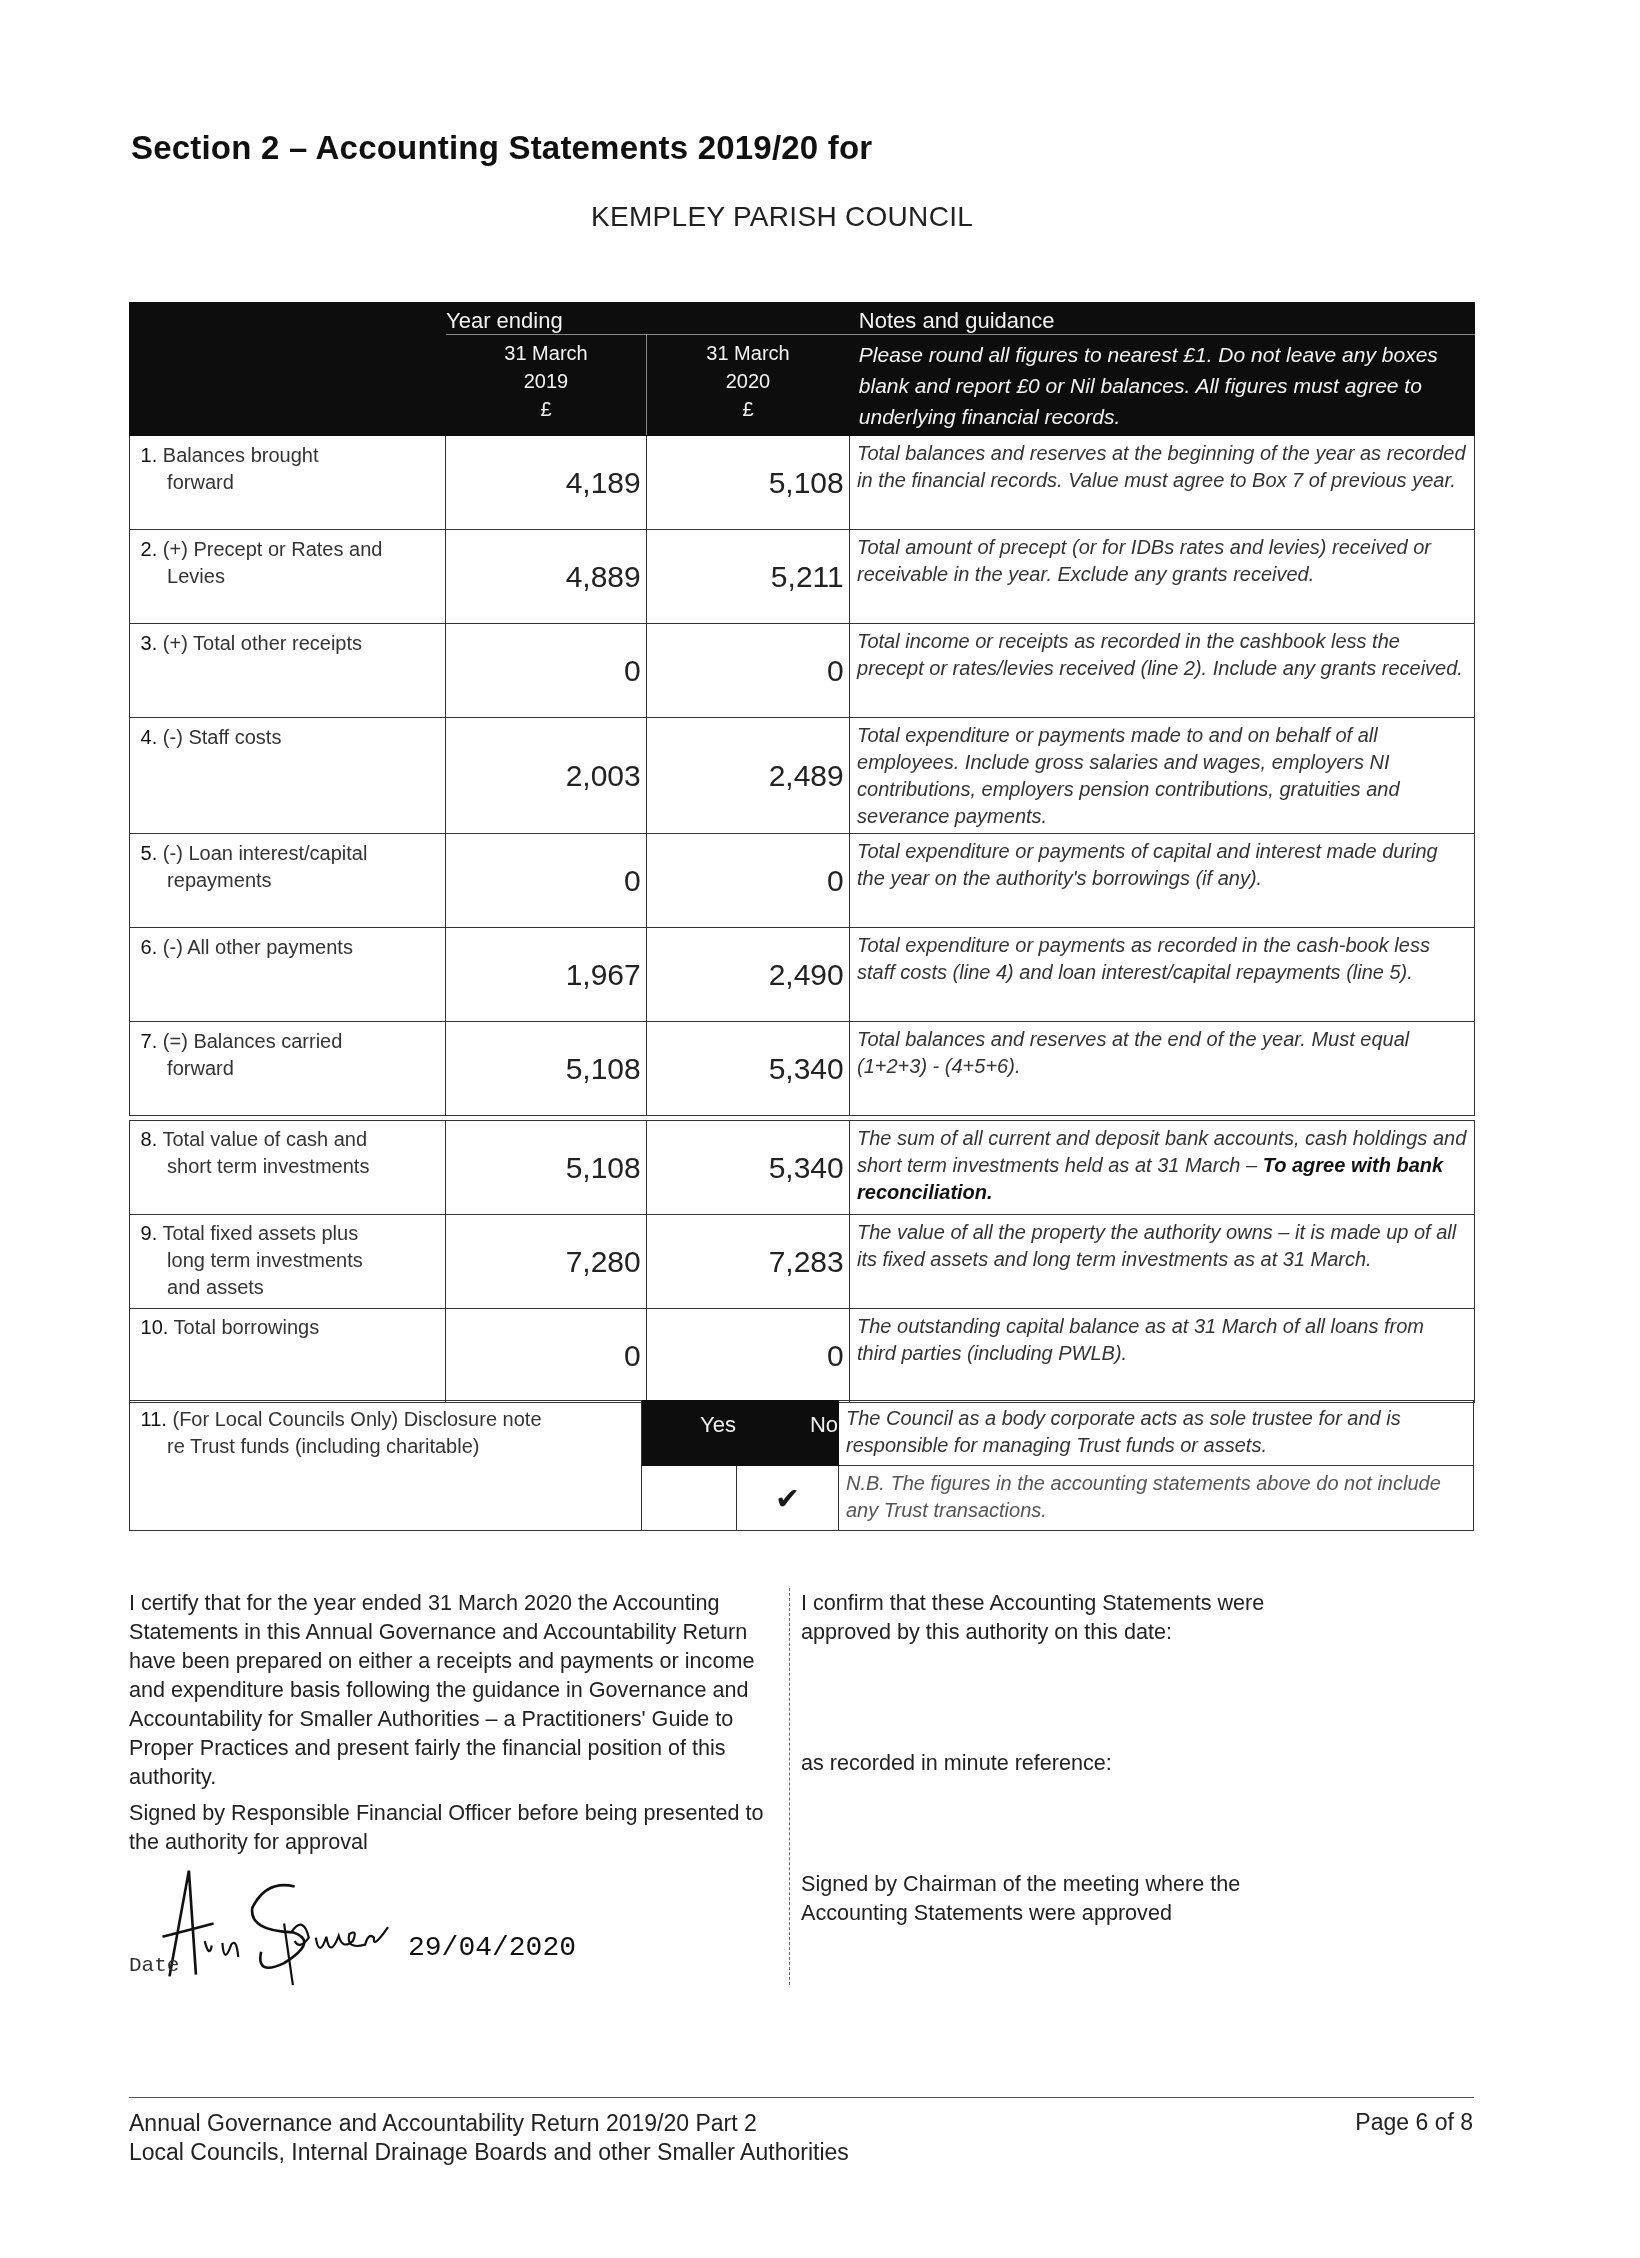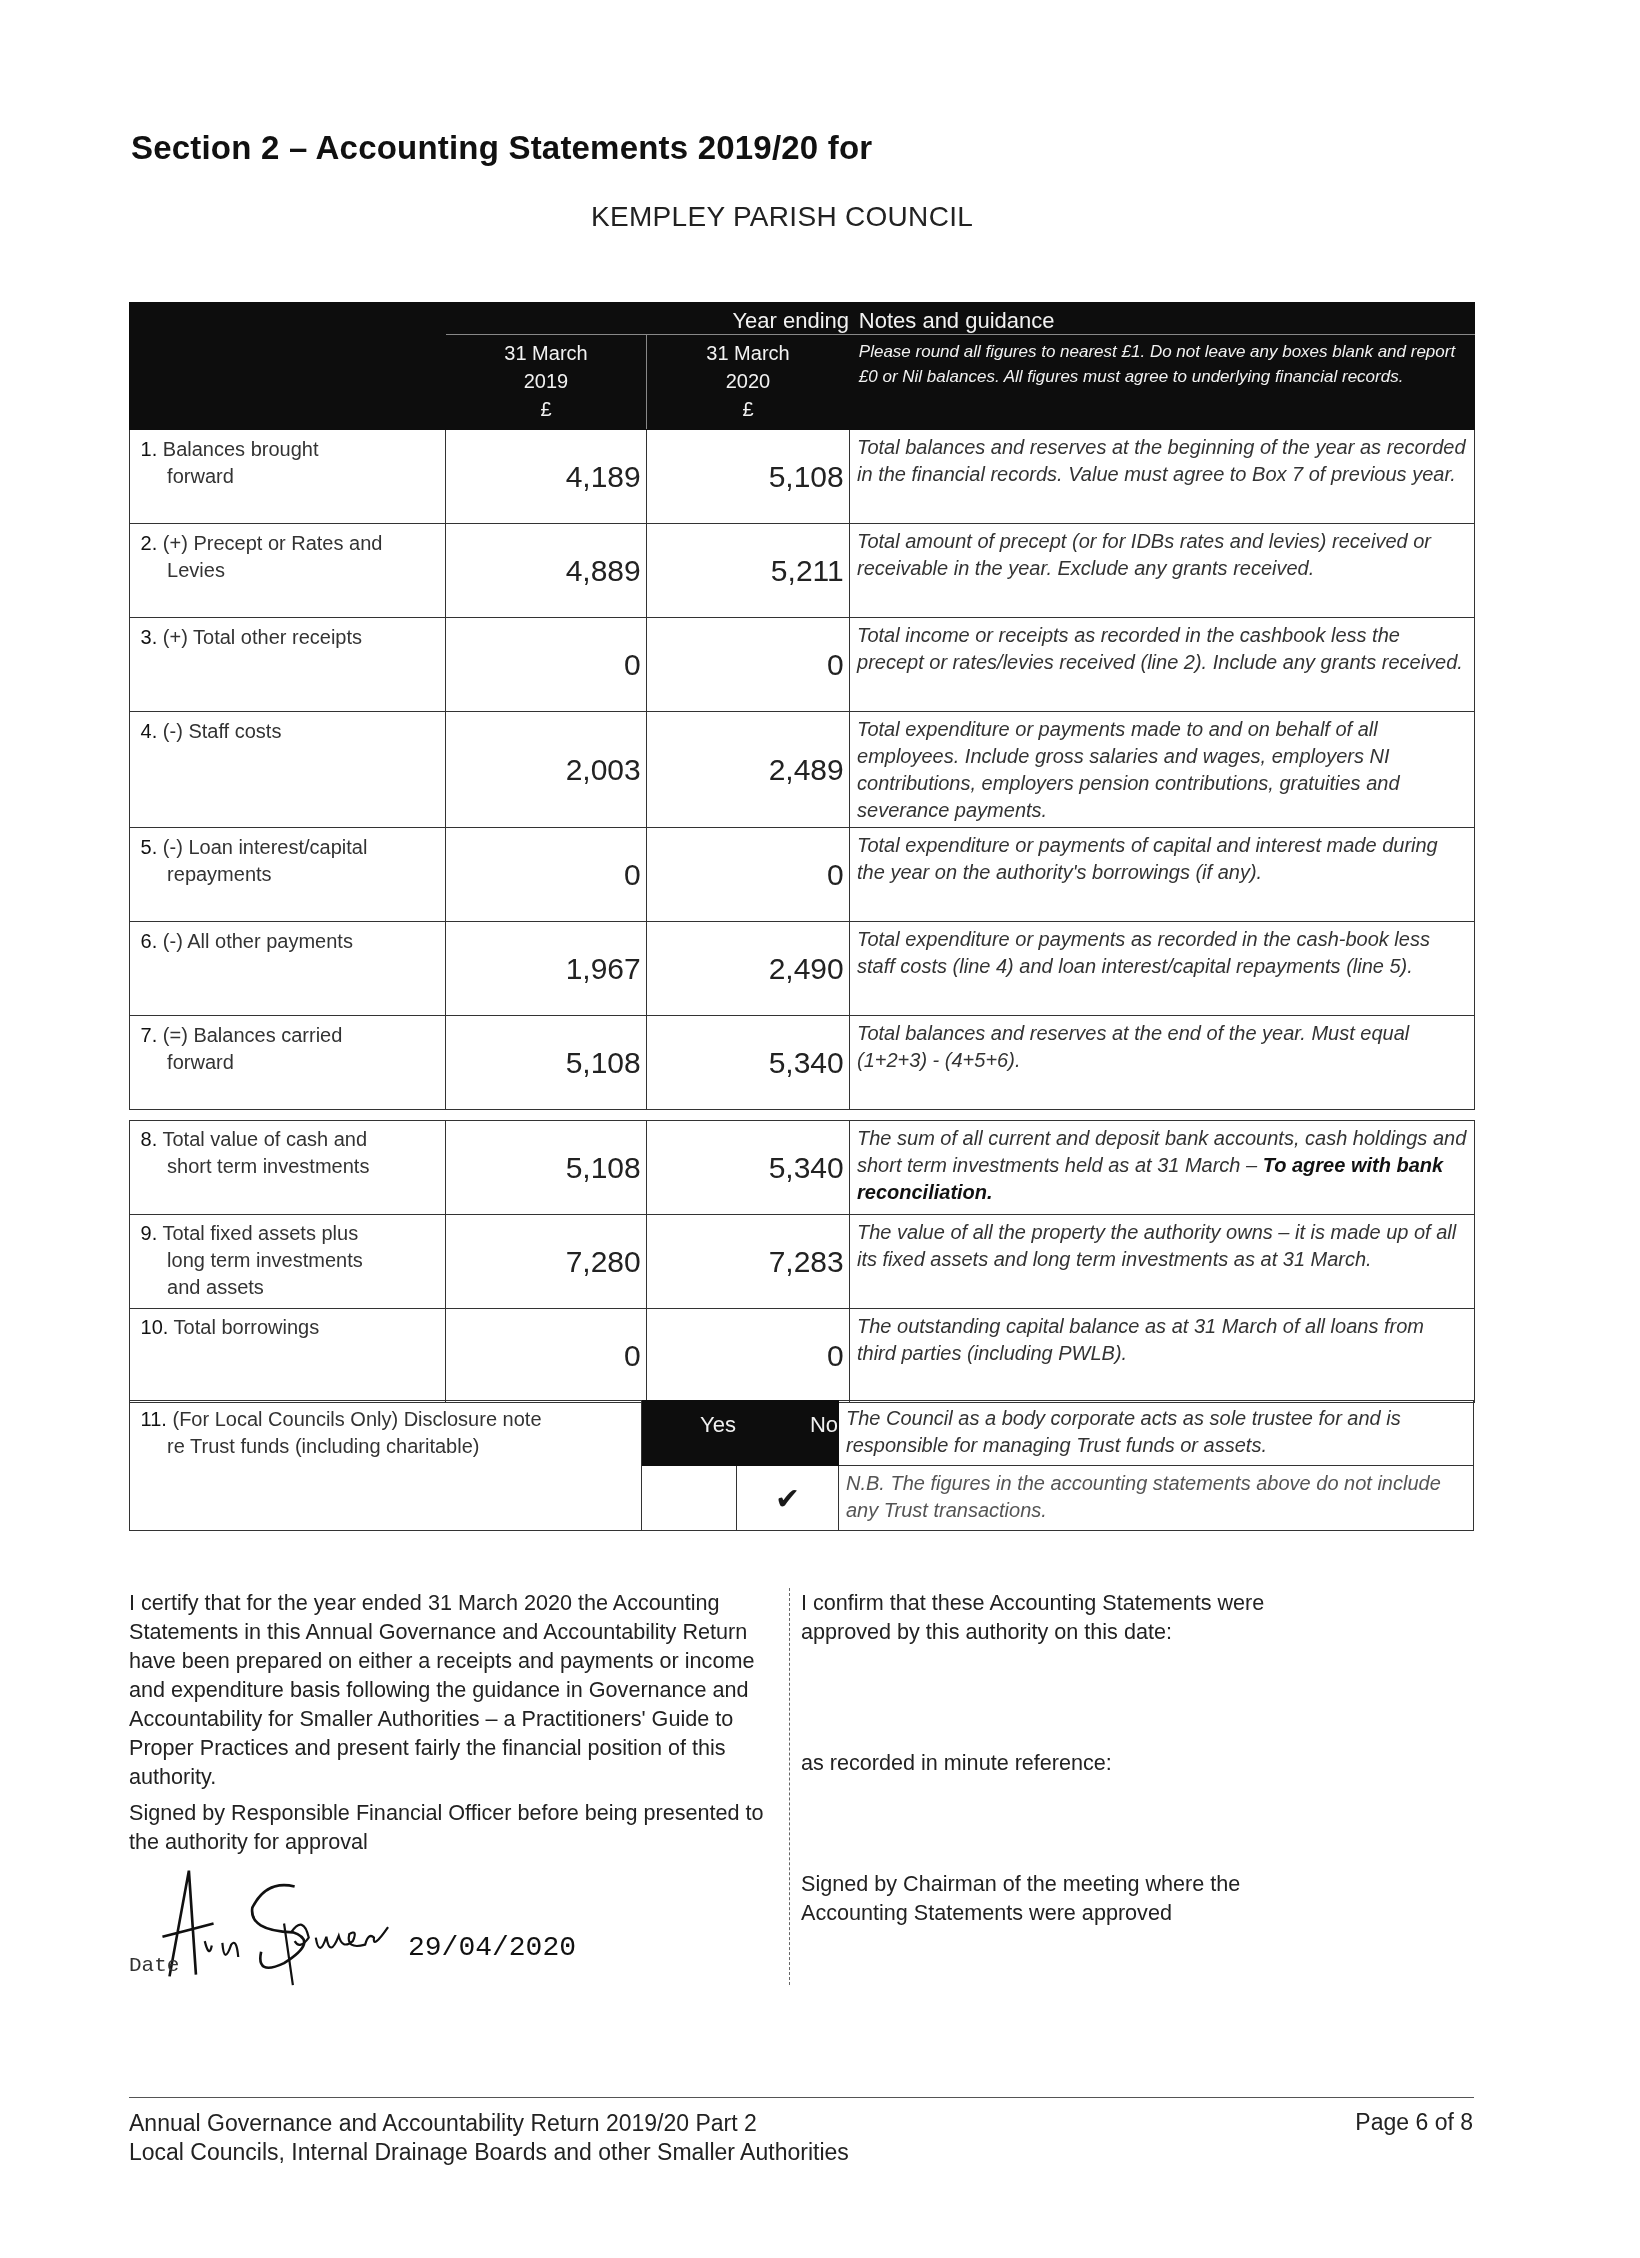--- a/index.html
+++ b/index.html
@@ -11,25 +11,25 @@
 
   
   .tbl { position: absolute; left: 129px; width: 1345px; border-collapse: collapse; table-layout: fixed; }
   .tbl td { border: 1.3px solid #333; vertical-align: top; }
   .col-label { width: 316px; }
   .col-y1 { width: 201px; }
   .col-y2 { width: 203px; }
   .col-notes { width: 625px; }
 
   .hdr td { background: #0d0d0d; color: #f2f2f2; border-color: #0d0d0d; }
-  .hdr .ye { text-align: right; font-size: 22px; padding-top: 5.3px; height: 31px; border-bottom: 1.8px solid #888; }
+  .hdr .ye { text-align: left; font-size: 22px; padding-top: 5.3px; height: 31px; border-bottom: 1.8px solid #888; }
   .hdr .nt { font-size: 22px; padding: 5.3px 8.8px 0 8.8px; border-left: 1.8px solid #888; border-bottom: 1.8px solid #888; }
   .hdr .yr { text-align: center; font-size: 20px; line-height: 28px; padding-top: 3.5px; height: 95px; }
   .hdr .yr1 { border-right: 1.8px solid #888; }
-  .hdr .guide { font-style: italic; font-size: 17px; line-height: 25px; padding: 3.5px 8.8px; border-left: 1.8px solid #888; }
+  .hdr .guide { font-style: italic; font-size: 21px; line-height: 31px; padding: 3.5px 8.8px; border-left: 1.8px solid #888; }
 
   .row td { height: 94px; }
   .lbl { font-size: 20px; line-height: 27px; padding: 5.3px 7px 0 10.6px; color: #333; }
   .lbl .num { font-weight: normal; color: #111; }
   .lbl .ind { display: block; padding-left: 26.5px; }
   .val { font-size: 30px; text-align: right; padding-right: 5.3px; vertical-align: middle !important; color: #222; }
   .note { font-style: italic; font-size: 20px; line-height: 27px; padding: 3.5px 7px 3.5px 7px; color: #333; }
   .note b { font-weight: bold; color: #111; }
 
   

